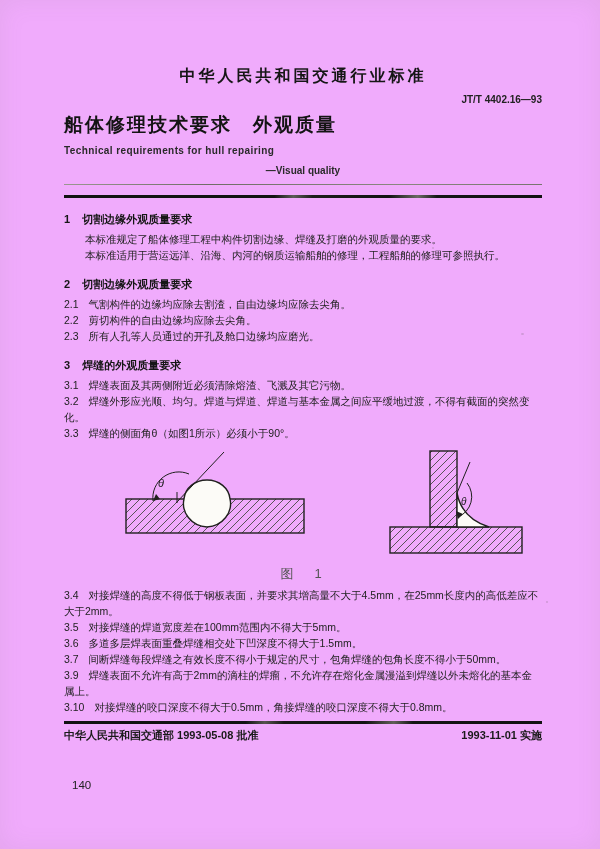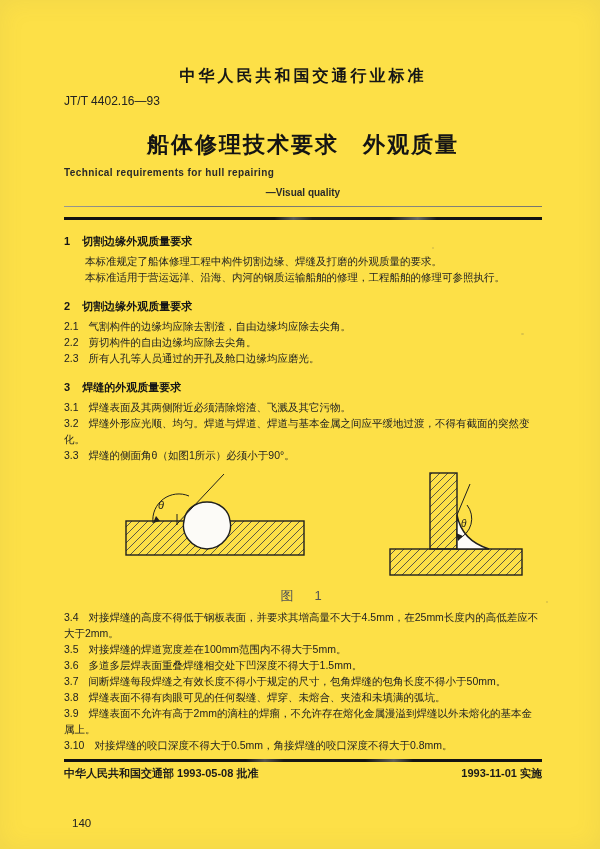--- a/index.html
+++ b/index.html
@@ -1,43 +1,43 @@
 <!DOCTYPE html>
 <html><head>
 <meta charset="utf-8">
 <style>
   html,body{margin:0;padding:0;background:#e9e7e1;}
   .page{
     position:relative;
     width:600px;height:849px;
     margin:0 auto;
-    background:#fde047;
+    background:#f0abfc;
     color:#1c1c1c;
     font-family:"Liberation Sans","DejaVu Sans",sans-serif;
     overflow:hidden;
     box-shadow:inset 0 0 24px rgba(120,115,100,.10);
   }
   .content{padding:0 58px 0 64px;}
   
   .org-title{
     margin-top:66px;
     text-align:center;
     font-size:16px;font-weight:700;
     letter-spacing:3px;
     color:#161616;
   }
   .std-number{
     margin-top:7px;
-    font-size:12px;font-weight:400;
+    text-align:right;
+    font-size:10px;font-weight:700;
     color:#222;
   }
   .doc-title{
-    margin-top:22px;
-    text-align:center;
-    font-size:22px;font-weight:700;
+    margin-top:7px;
+    font-size:19px;font-weight:700;
     letter-spacing:2px;
     color:#141414;
   }
   .en-title{
     margin-top:7px;
     font-size:10px;font-weight:700;
     letter-spacing:.4px;
     color:#2a2a2a;
   }
   .en-subtitle{
@@ -184,21 +184,20 @@
         <text x="91" y="56" font-size="10" font-style="italic" fill="#1c1c1c">θ</text>
       </svg>
     </div>
     <div class="fig-caption">图　1</div>
 
     <div class="items-block">
       <div class="item"><span class="inum">3.4</span><span>对接焊缝的高度不得低于钢板表面，并要求其增高量不大于4.5mm，在25mm长度内的高低差应不大于2mm。</span></div>
       <div class="item"><span class="inum">3.5</span><span>对接焊缝的焊道宽度差在100mm范围内不得大于5mm。</span></div>
       <div class="item"><span class="inum">3.6</span><span>多道多层焊表面重叠焊缝相交处下凹深度不得大于1.5mm。</span></div>
       <div class="item"><span class="inum">3.7</span><span>间断焊缝每段焊缝之有效长度不得小于规定的尺寸，包角焊缝的包角长度不得小于50mm。</span></div>
-      <div class="item"><span class="inum">3.8</span><span>焊缝表面不得有肉眼可见的任何裂缝、焊穿、未熔合、夹渣和未填满的弧坑。</span></div>
       <div class="item"><span class="inum">3.9</span><span>焊缝表面不允许有高于2mm的滴柱的焊瘤，不允许存在熔化金属漫溢到焊缝以外未熔化的基本金属上。</span></div>
       <div class="item"><span class="inum">3.10</span><span>对接焊缝的咬口深度不得大于0.5mm，角接焊缝的咬口深度不得大于0.8mm。</span></div>
     </div>
 
     <div class="footer-rule"></div>
     <div class="footer-row">
       <span>中华人民共和国交通部 1993-05-08 批准</span>
       <span>1993-11-01 实施</span>
     </div>
     <div class="page-number">140</div>

